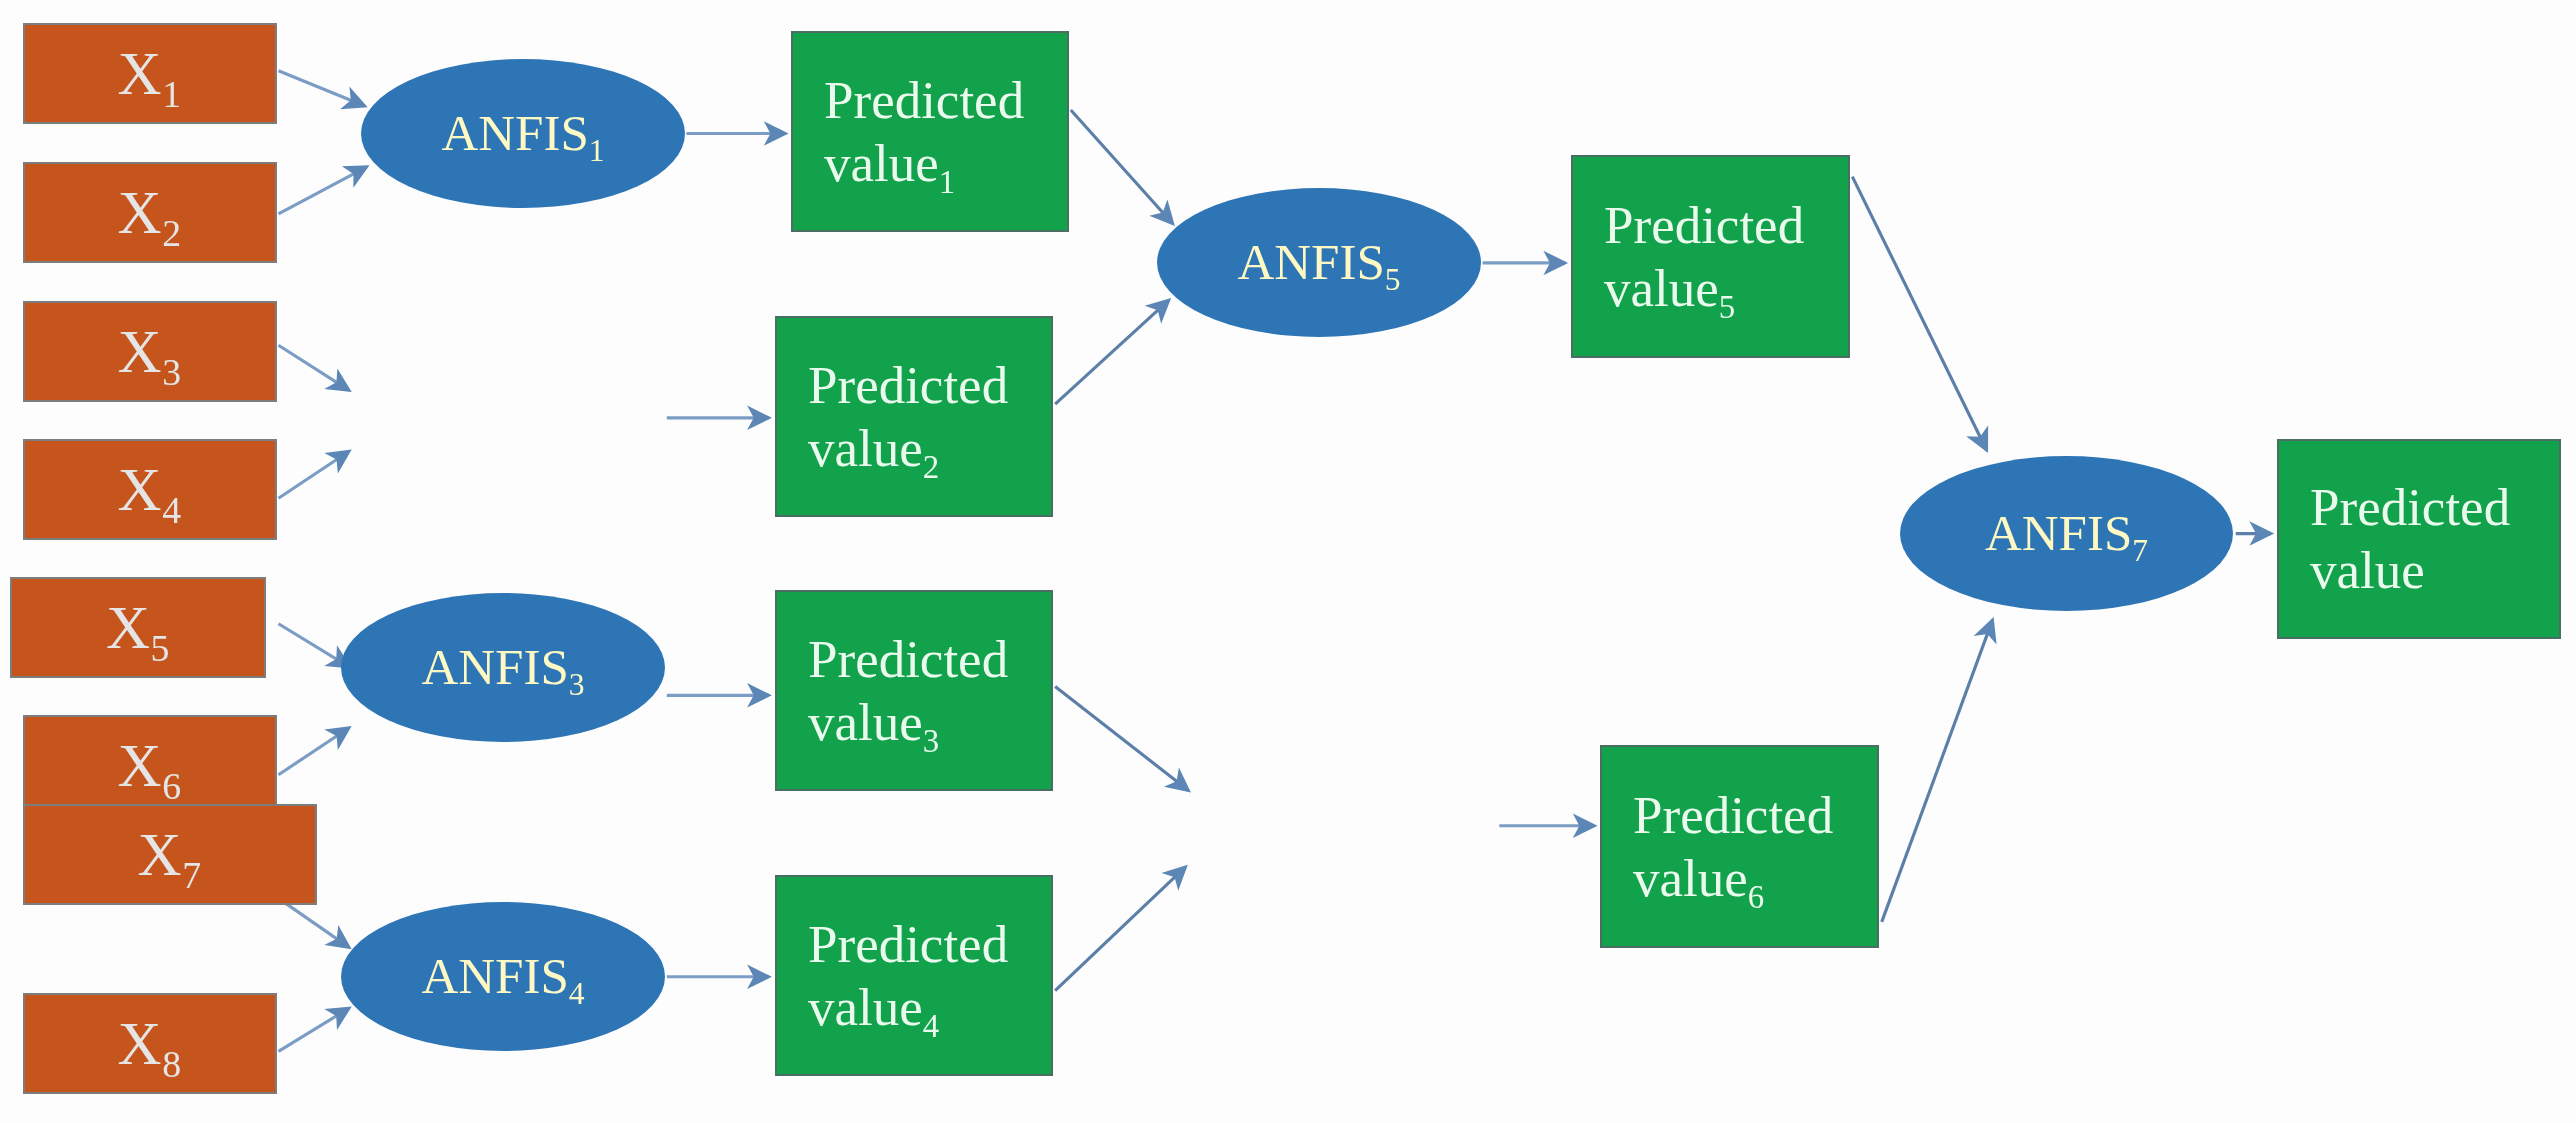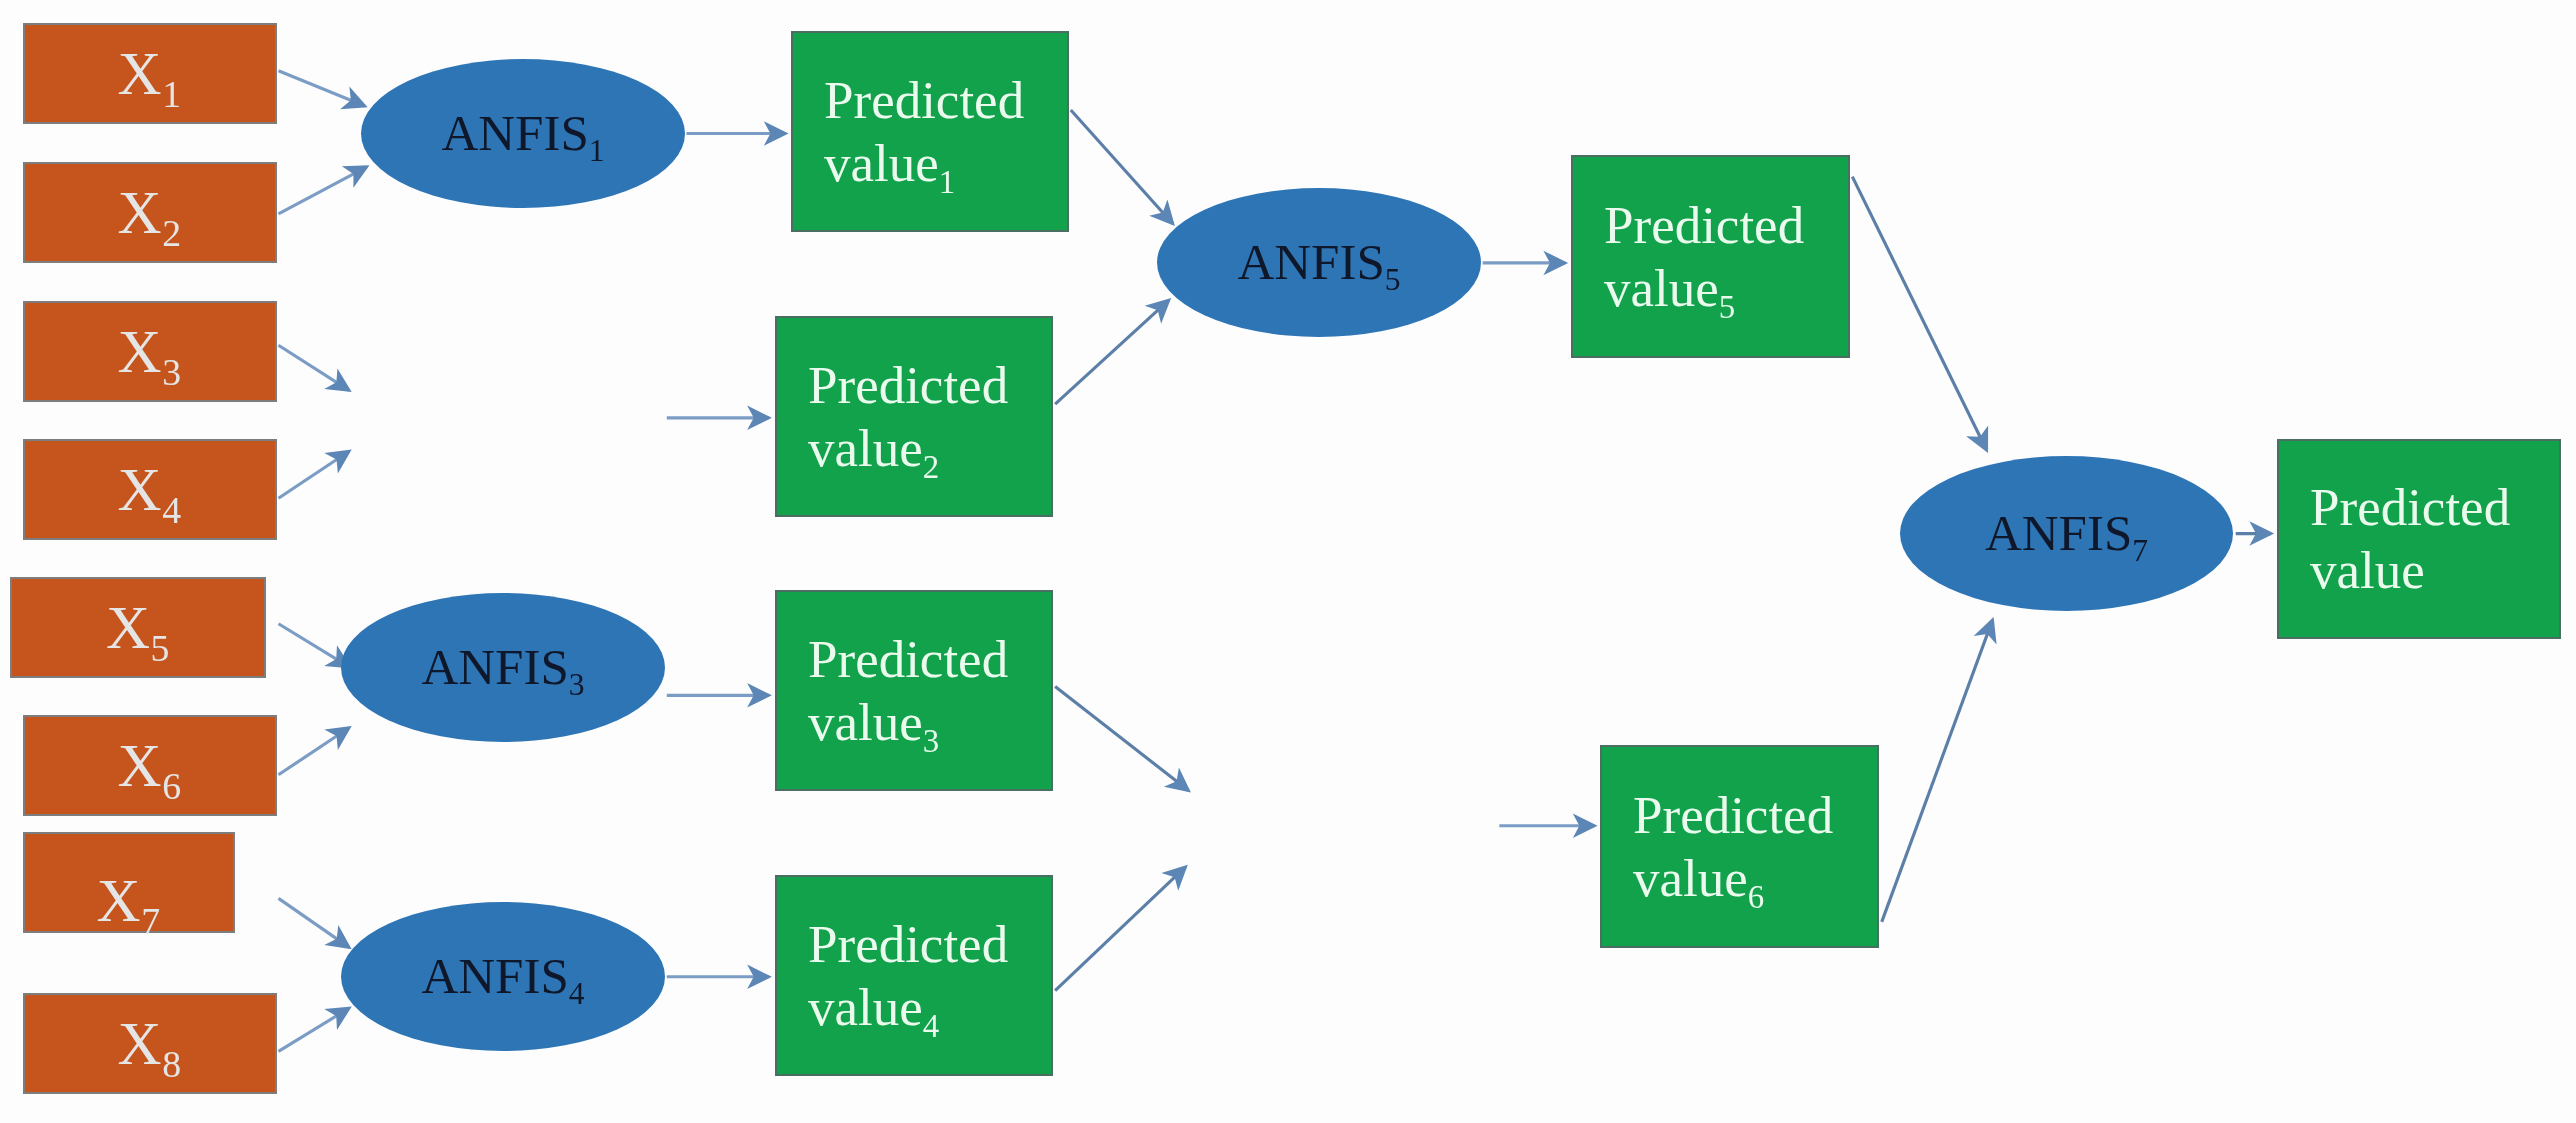--- a/index.html
+++ b/index.html
@@ -2,21 +2,21 @@
 <html><head>
 <meta charset="utf-8">
 <style>
   html,body{margin:0;padding:0;background:#ffffff;}
   body{font-family:"Liberation Serif", serif;}
   #canvas{position:relative;width:2576px;height:1124px;background:#fdfdfd;overflow:hidden;}
   svg#wires{position:absolute;left:0;top:0;width:2576px;height:1124px;}
   .node{position:absolute;box-sizing:border-box;display:flex;align-items:center;justify-content:center;text-align:center;}
   .input-box{background:#C5551C;border:2.9px solid #7d7d7d;color:#e5e5e5;}
   .input-box .lbl{font-size:61px;line-height:1;letter-spacing:0.5px;}
-  .anfis{background:#2E75B6;border-radius:50%;color:#0f172a;}
+  .anfis{background:#2E75B6;border-radius:50%;color:#fef9c3;}
   .anfis .lbl{font-size:51px;line-height:1;}
   .pred-box{background:#12A24C;border:2.9px solid #4a6f62;color:#EAFBEE;justify-content:flex-start;text-align:left;}
   .pred-box .lbl{font-size:53px;line-height:1.18;padding-left:31px;display:block;}
   .sub{font-size:0.62em;vertical-align:sub;line-height:0;}
 </style>
 </head>
 <body>
 
 <div id="canvas">
 
@@ -81,21 +81,21 @@
   </div>
   <div class="node input-box" style="left:22.6px;top:439px;width:254px;height:101px;">
     <span class="lbl"><span>X</span><span class="sub">4</span></span>
   </div>
   <div class="node input-box" style="left:10px;top:577px;width:256px;height:101px;font-family:Liberation Serif, serif;">
     <span class="lbl"><span>X</span><span class="sub">5</span></span>
   </div>
   <div class="node input-box" style="left:22.6px;top:715px;width:254px;height:101px;">
     <span class="lbl"><span>X</span><span class="sub">6</span></span>
   </div>
-  <div class="node input-box" style="left:22.6px;top:832px;width:212px;height:101px;align-items:flex-end;">
+  <div class="node input-box" style="left:22.6px;top:804px;width:294px;height:101px;">
     <span class="lbl"><span>X</span><span class="sub">7</span></span>
   </div>
   <div class="node input-box" style="left:22.6px;top:993px;width:254px;height:101px;">
     <span class="lbl"><span>X</span><span class="sub">8</span></span>
   </div>
 
   <div class="node anfis" style="left:361px;top:59px;width:324px;height:149px;">
     <span class="lbl"><span>ANFIS</span><span class="sub">1</span></span>
   </div>
   <div class="node anfis" style="left:341px;top:593px;width:324px;height:149px;">

